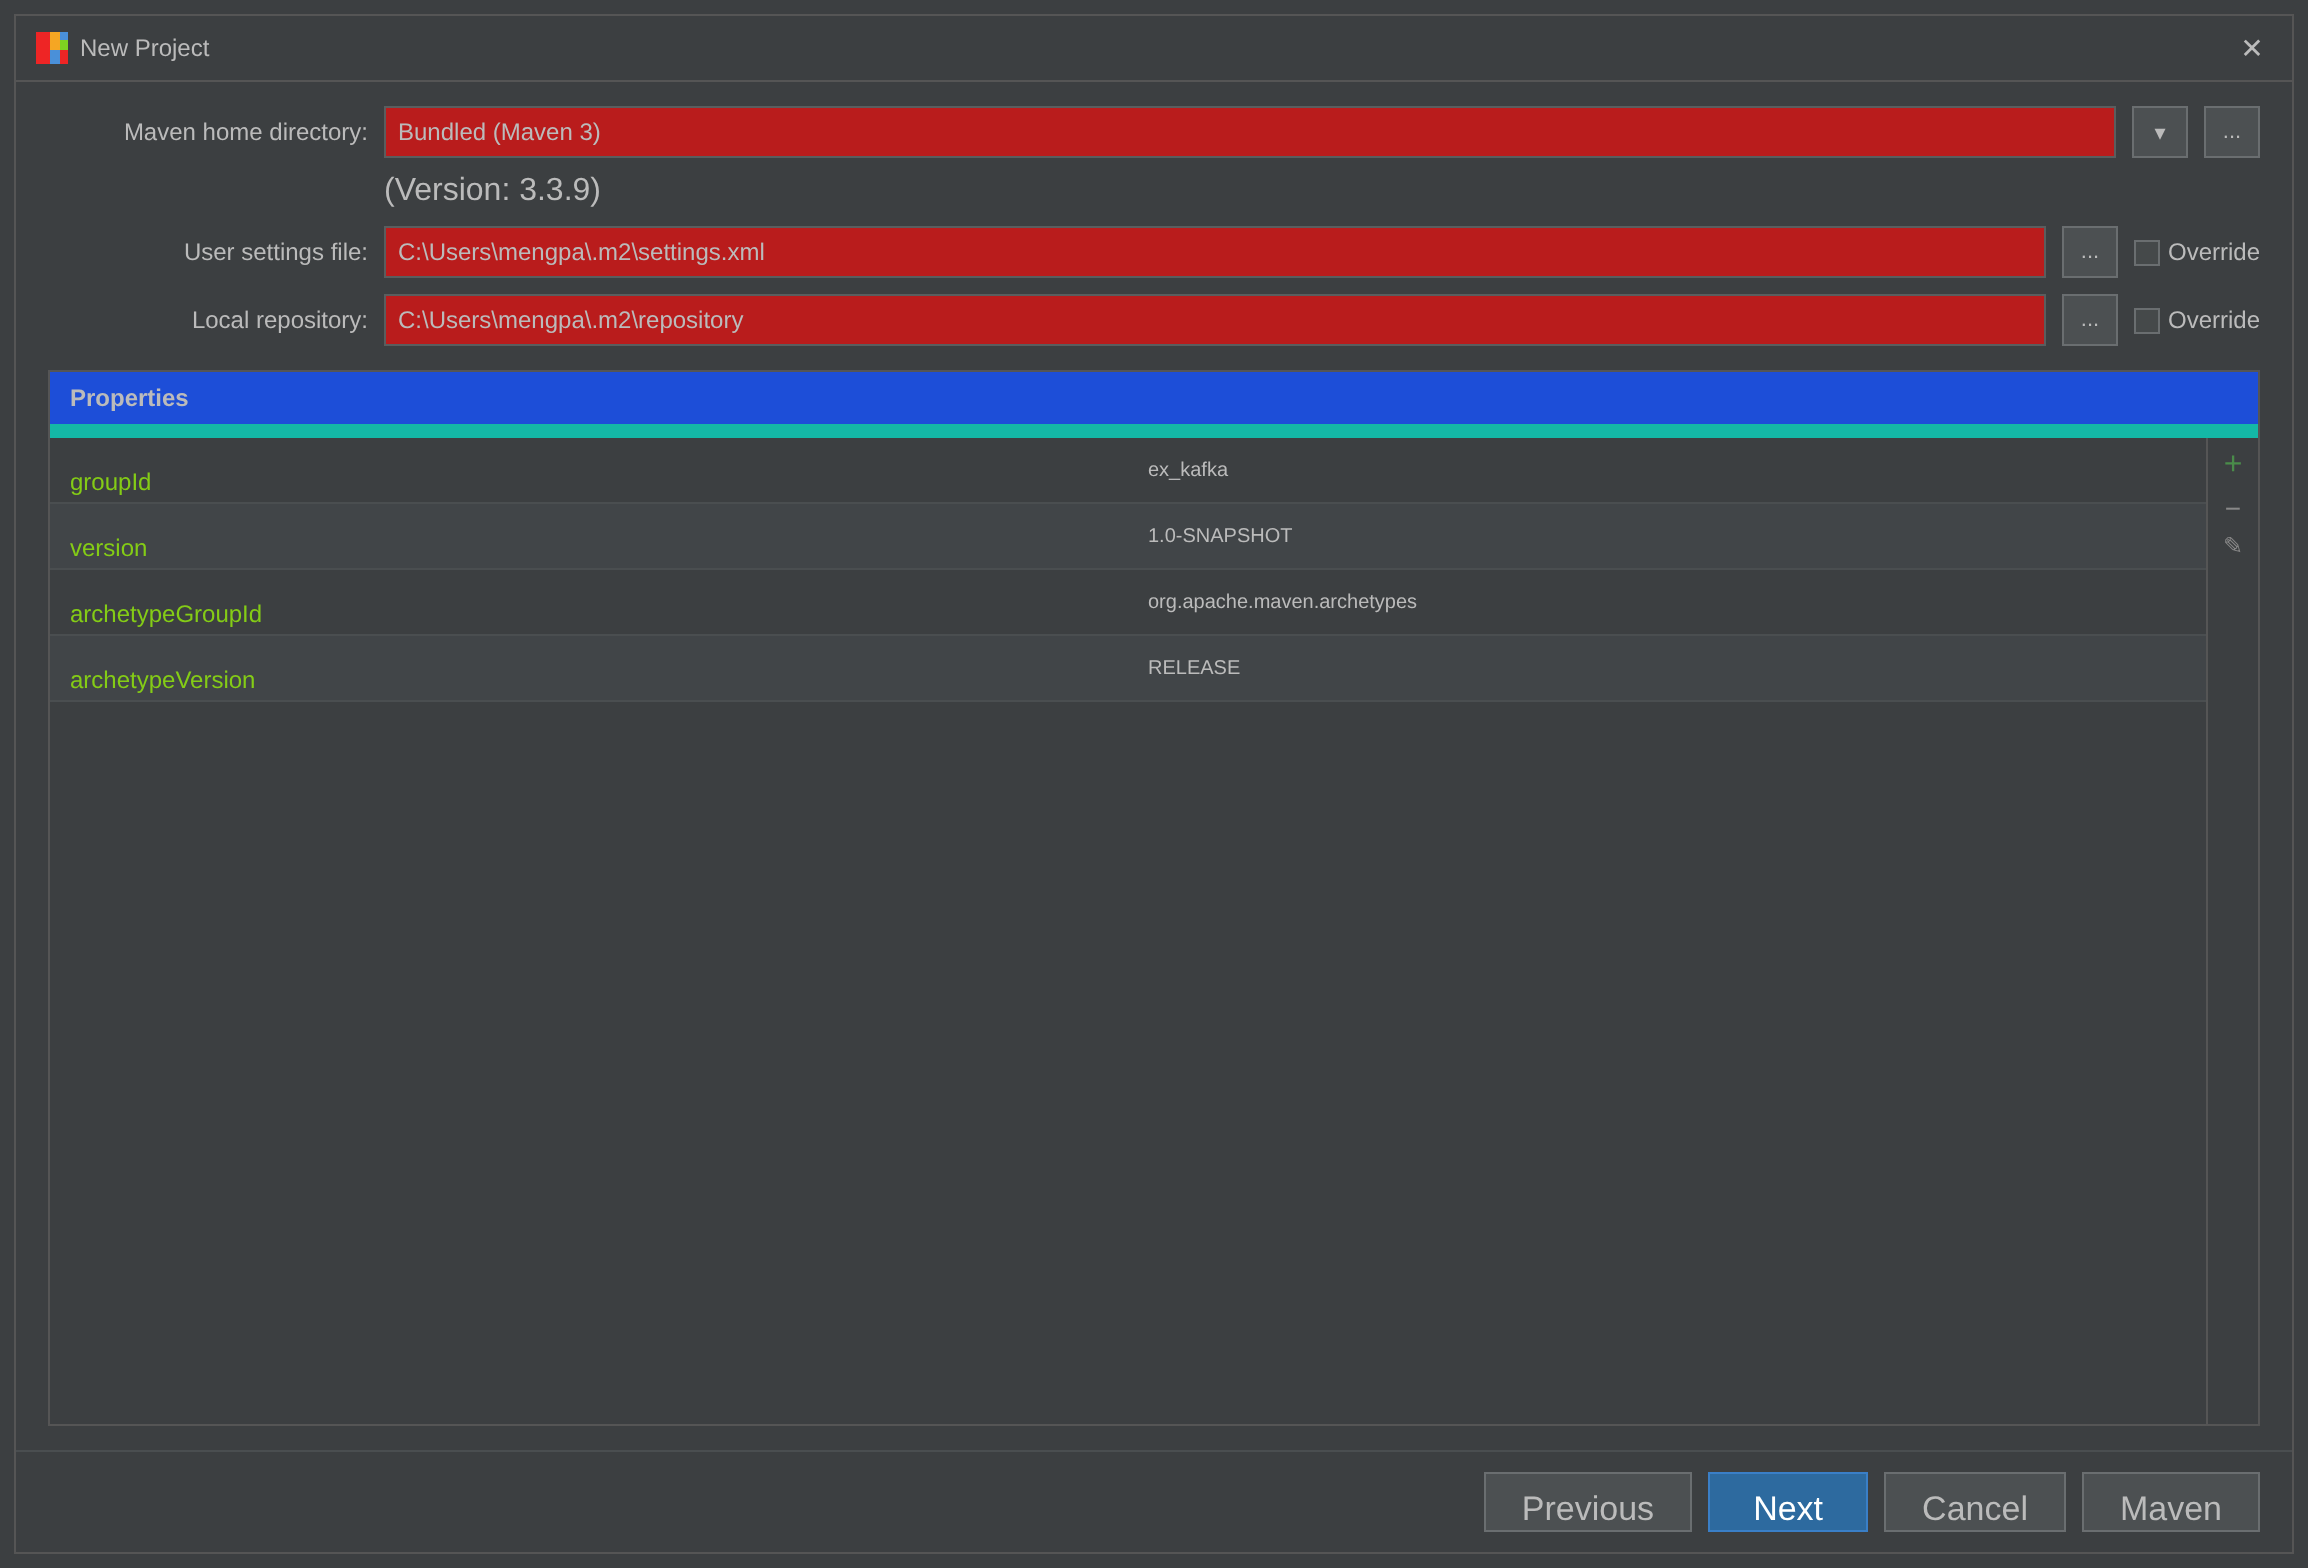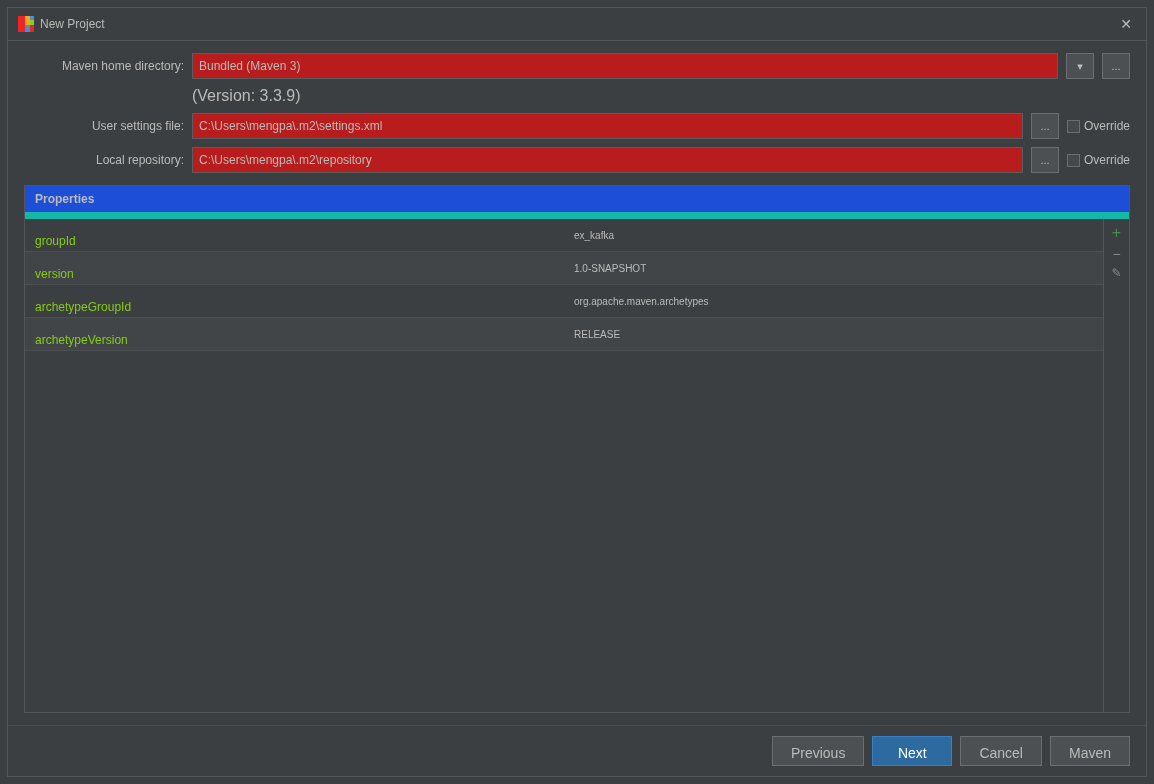--- a/index.html
+++ b/index.html
@@ -210,21 +210,21 @@
       justify-content: flex-end;
       gap: 8px;
       border-top: 1px solid #4a4e50;
     }
     .footer-btn {
       background: #4c5052;
       border: 1px solid #6a6e70;
       color: #bbbbbb;
       cursor: pointer;
       padding: 8px 18px;
-      font-size: 14px;
+      font-size: 17px;
       min-width: 80px;
       height: 30px;
     }
     .footer-btn.primary {
       background: #2d6a9f;
       border: 1px solid #3a7fc7;
       color: #ffffff;
     }
 
     

